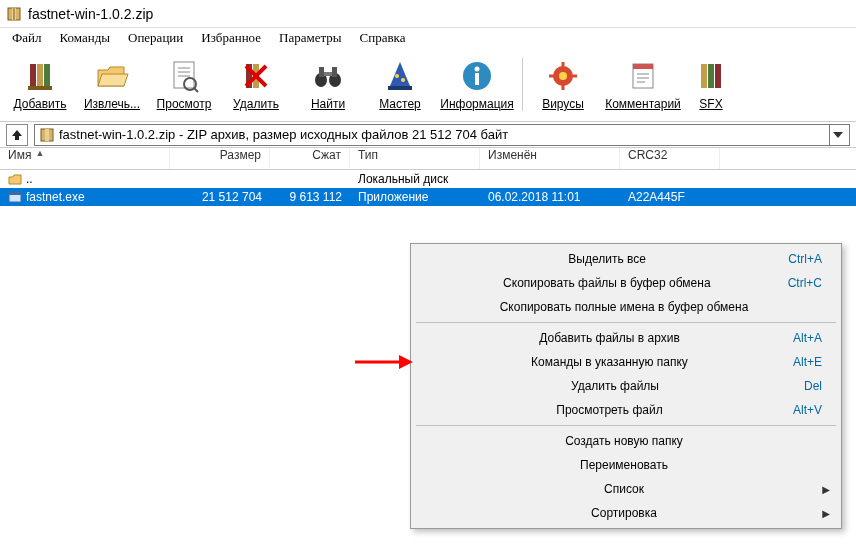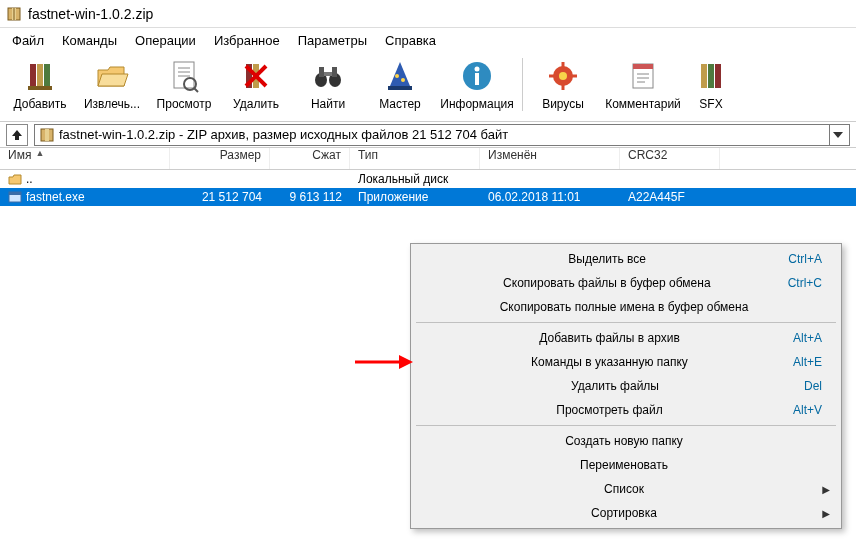--- a/index.html
+++ b/index.html
@@ -2,24 +2,24 @@
 <html><head>
 <meta charset="utf-8">
 <style>
   * { box-sizing: border-box; margin: 0; padding: 0; }
   body { font-family: "Segoe UI", Tahoma, sans-serif; font-size: 12px; background: #fff; color: #000; width: 856px; height: 553px; overflow: hidden; position: relative; }
   
   .titlebar { height: 28px; display: flex; align-items: center; padding: 0 6px; gap: 6px; border-bottom: 1px solid #ddd; }
   .titlebar .icon-box { width: 16px; height: 16px; display:flex; align-items:center; justify-content:center; }
   .titlebar-text { font-size: 14px; }
   
-  .menubar { height: 22px; display: flex; align-items: flex-end; padding: 0 4px; gap: 2px; }
+  .menubar { height: 22px; display: flex; align-items: flex-start; padding: 0 4px; gap: 2px; font-family: Liberation Serif, serif; }
   .menubar-item { padding: 2px 8px; font-size: 13px; cursor: default; }
   
-  .toolbar { display: flex; align-items: flex-end; padding: 4px 4px 6px 4px; border-bottom: 1px solid #ccc; gap: 0; }
+  .toolbar { display: flex; align-items: flex-end; padding: 4px 4px 6px 4px; border-bottom: 1px solid #ccc; gap: 0; text-decoration: underline; }
   .tool-btn { display: flex; flex-direction: column; align-items: center; justify-content: flex-start; width: 72px; padding: 4px 2px; cursor: default; }
   .tool-btn .ticon { width: 36px; height: 36px; display:flex; align-items:center; justify-content:center; }
   .tool-btn .tlabel { font-size: 12px; margin-top: 3px; text-align:center; white-space: nowrap; }
   .toolbar-sep { width: 1px; background: #ccc; margin: 4px 4px; align-self: stretch; }
   
   .pathbar { height: 26px; display: flex; align-items: center; padding: 2px 6px; gap: 6px; border-bottom: 1px solid #ccc;}
   .up-btn { width: 22px; height: 22px; border: 1px solid #888; display:flex; align-items:center; justify-content:center; background:#fff; cursor:default;}
   .path-field { flex: 1; height: 22px; border: 1px solid #7a7a7a; display:flex; align-items:center; padding: 0 4px; gap:4px;justify-content:flex-end; }
   .path-field .archive-icon { width:16px; height:16px; display:flex; align-items:center; justify-content:center;}
   .path-text { font-size: 13px; }

